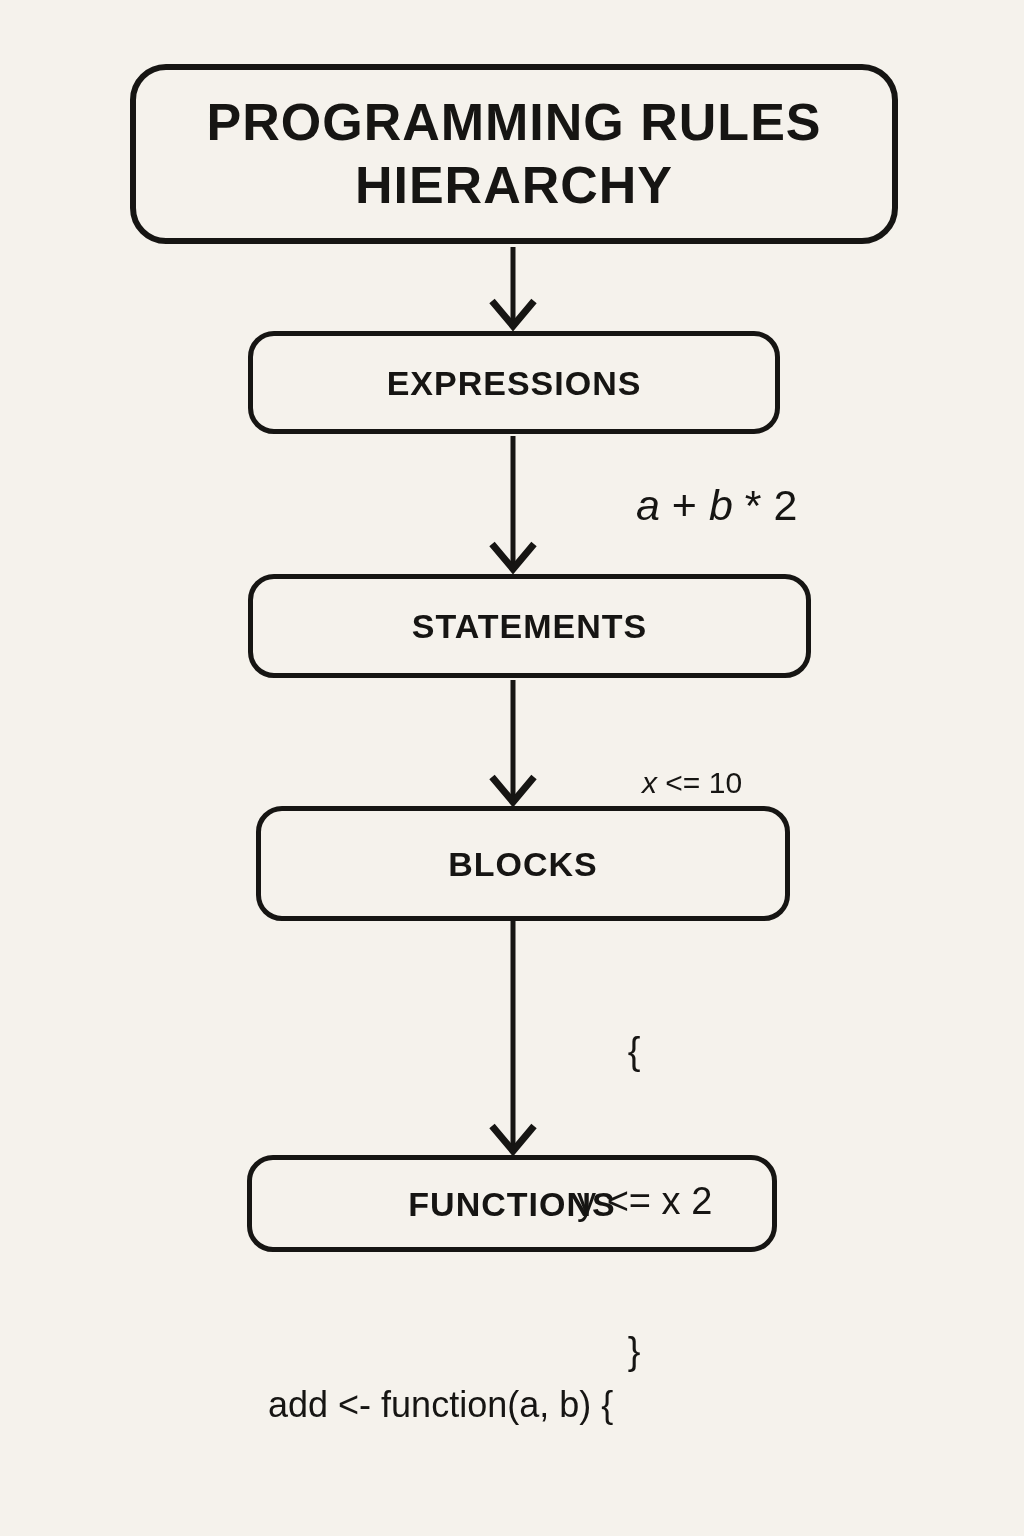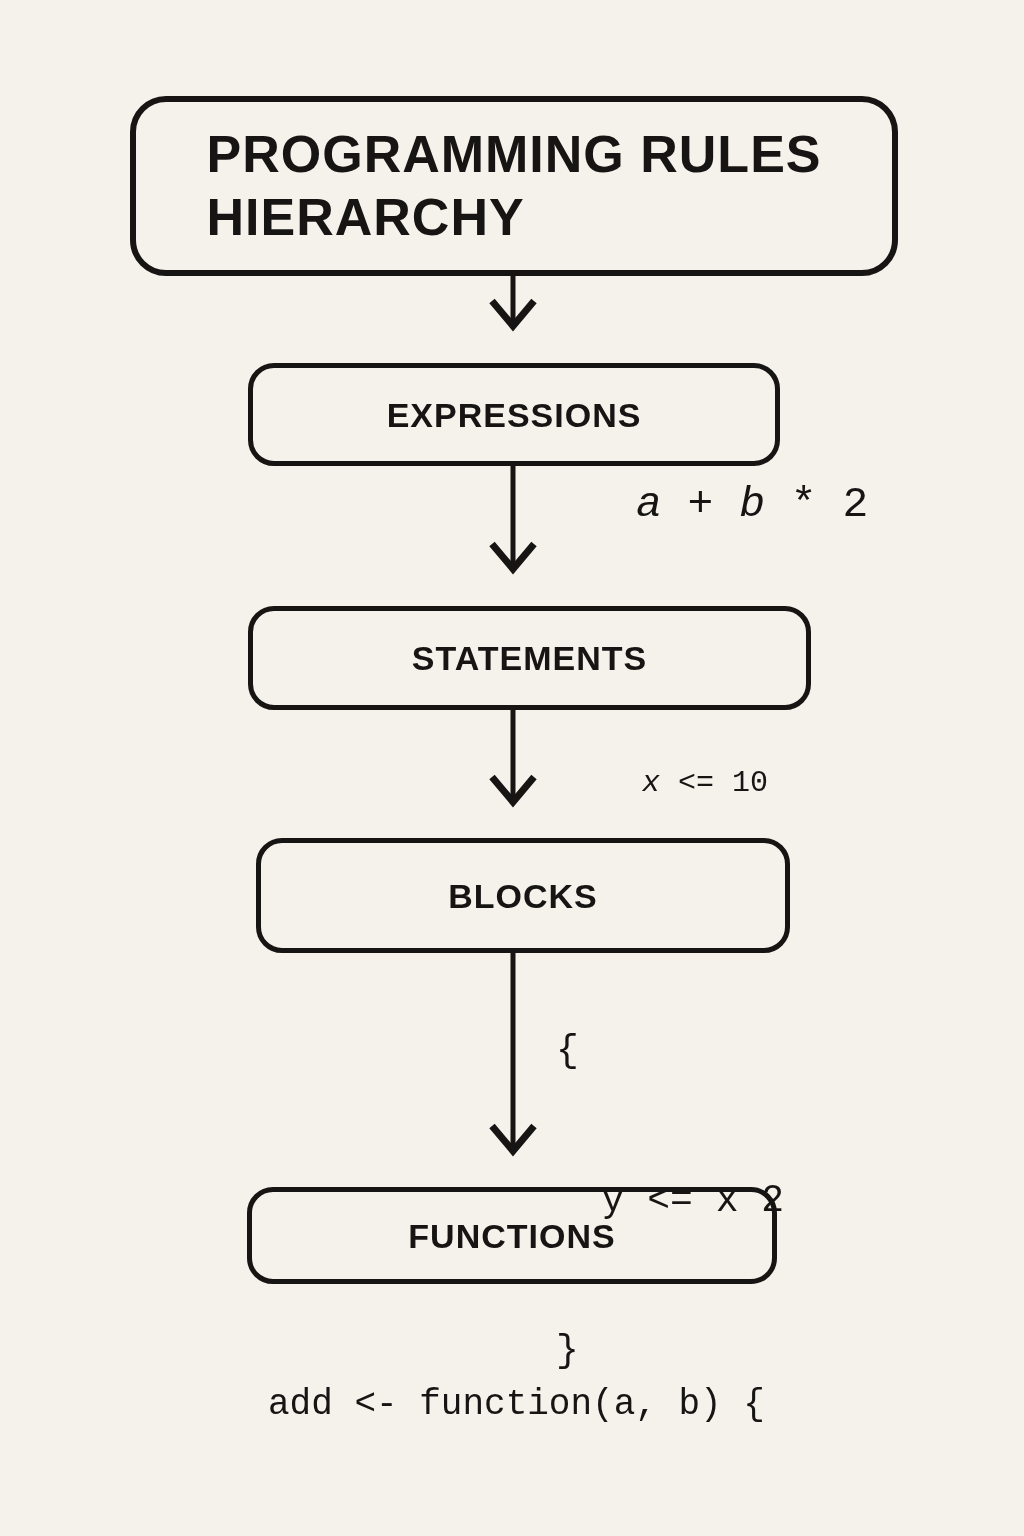--- a/index.html
+++ b/index.html
@@ -14,45 +14,45 @@
     color:var(--ink);
     overflow:hidden;
   }
   .canvas{position:relative;width:1024px;height:1536px;}
   .node{
     position:absolute;
     border:5px solid var(--ink);
     border-radius:26px;
     background:var(--bg);
     display:flex;align-items:center;justify-content:center;
-    text-align:left;
+    text-align:center;
     font-weight:700;
     letter-spacing:1px;
     color:var(--ink);
     box-sizing:border-box;
-    margin-top:32px;
   }
   .node .label{font-size:34px;line-height:1.0;}
   #node-title{left:130px;top:64px;width:768px;height:180px;border-radius:36px;border-width:6px;}
   #node-title .label{font-size:52px;line-height:63px;}
   #node-expressions{left:248px;top:331px;width:532px;height:103px;}
   #node-statements{left:248px;top:574px;width:563px;height:104px;}
   #node-blocks{left:256px;top:806px;width:534px;height:115px;}
   #node-functions{left:247px;top:1155px;width:530px;height:97px;}
 
   svg.arrows{position:absolute;left:0;top:0;width:1024px;height:1536px;}
   svg.arrows line, svg.arrows path{stroke:var(--ink);fill:none;}
   svg.arrows line{stroke-width:5;}
   svg.arrows path{stroke-width:7;stroke-linejoin:miter;}
 
   .code{
     position:absolute;
-    font-family:Liberation Mono, monospace;
+    font-family:Liberation Sans, sans-serif;
     color:var(--ink);
     white-space:pre;
+    text-align:center;
   }
   .code i{font-style:italic;}
   #ann-expression{left:636px;top:482px;font-size:43px;line-height:46px;}
   #ann-statement{left:642px;top:760px;font-size:30px;line-height:46px;}
   #ann-block{left:556px;top:926px;font-size:38px;line-height:50px;}
   #ann-function{left:268px;top:1272px;font-size:36px;line-height:53px;}
 </style>
 </head>
 <body>
 

